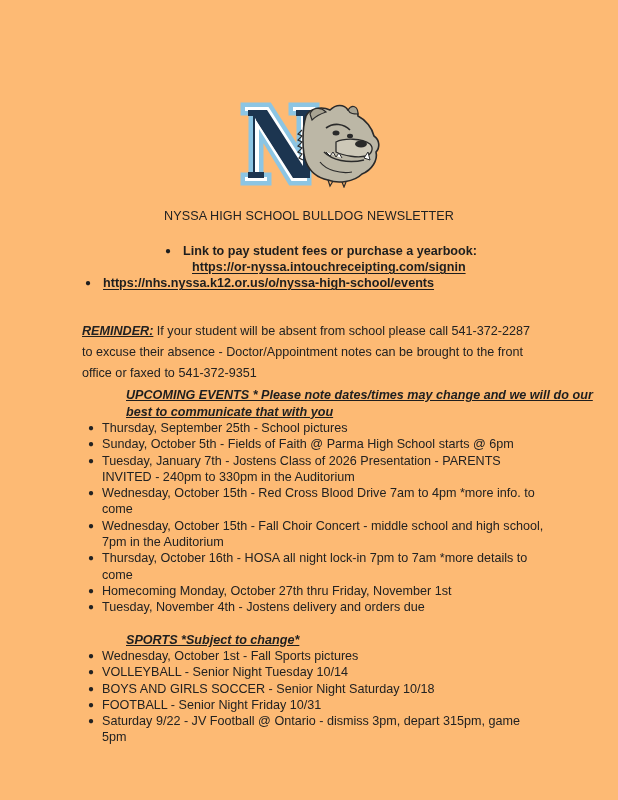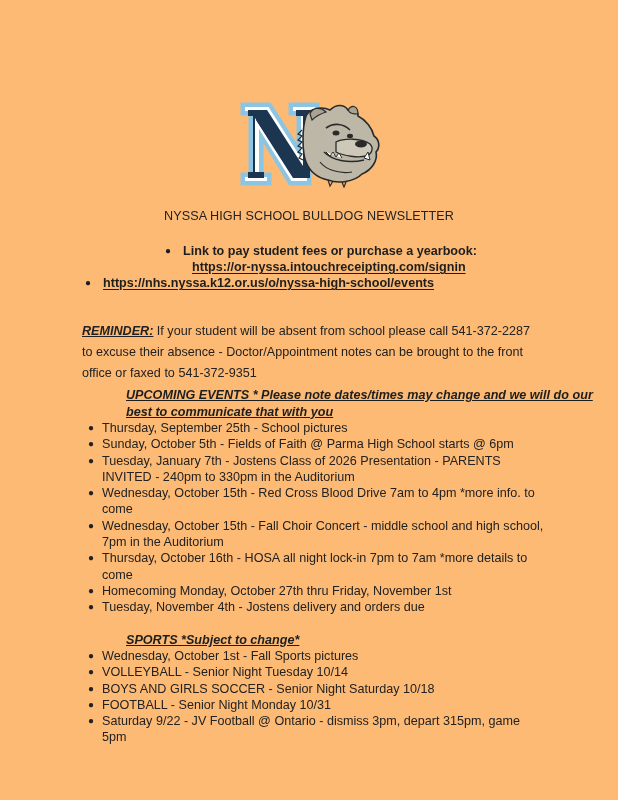--- a/index.html
+++ b/index.html
@@ -185,17 +185,17 @@
     <li><span class="dot">●</span><span>Thursday, October 16th - HOSA all night lock-in 7pm to 7am *more details to come</span></li>
     <li><span class="dot">●</span><span>Homecoming Monday, October 27th thru Friday, November 1st</span></li>
     <li><span class="dot">●</span><span>Tuesday, November 4th - Jostens delivery and orders due</span></li>
   </ul>
 
   <div class="section-head sports-head">SPORTS *Subject to change*</div>
   <ul class="list sports-list">
     <li><span class="dot">●</span><span>Wednesday, October 1st - Fall Sports pictures</span></li>
     <li><span class="dot">●</span><span>VOLLEYBALL - Senior Night Tuesday 10/14</span></li>
     <li><span class="dot">●</span><span>BOYS AND GIRLS SOCCER - Senior Night Saturday 10/18</span></li>
-    <li><span class="dot">●</span><span>FOOTBALL - Senior Night Monday 10/31</span></li>
+    <li><span class="dot">●</span><span>FOOTBALL - Senior Night Friday 10/31</span></li>
     <li><span class="dot">●</span><span>Saturday 9/22 - JV Football @ Ontario - dismiss 3pm, depart 315pm, game 5pm</span></li>
   </ul>
 
 </div>
 
 </body></html>

